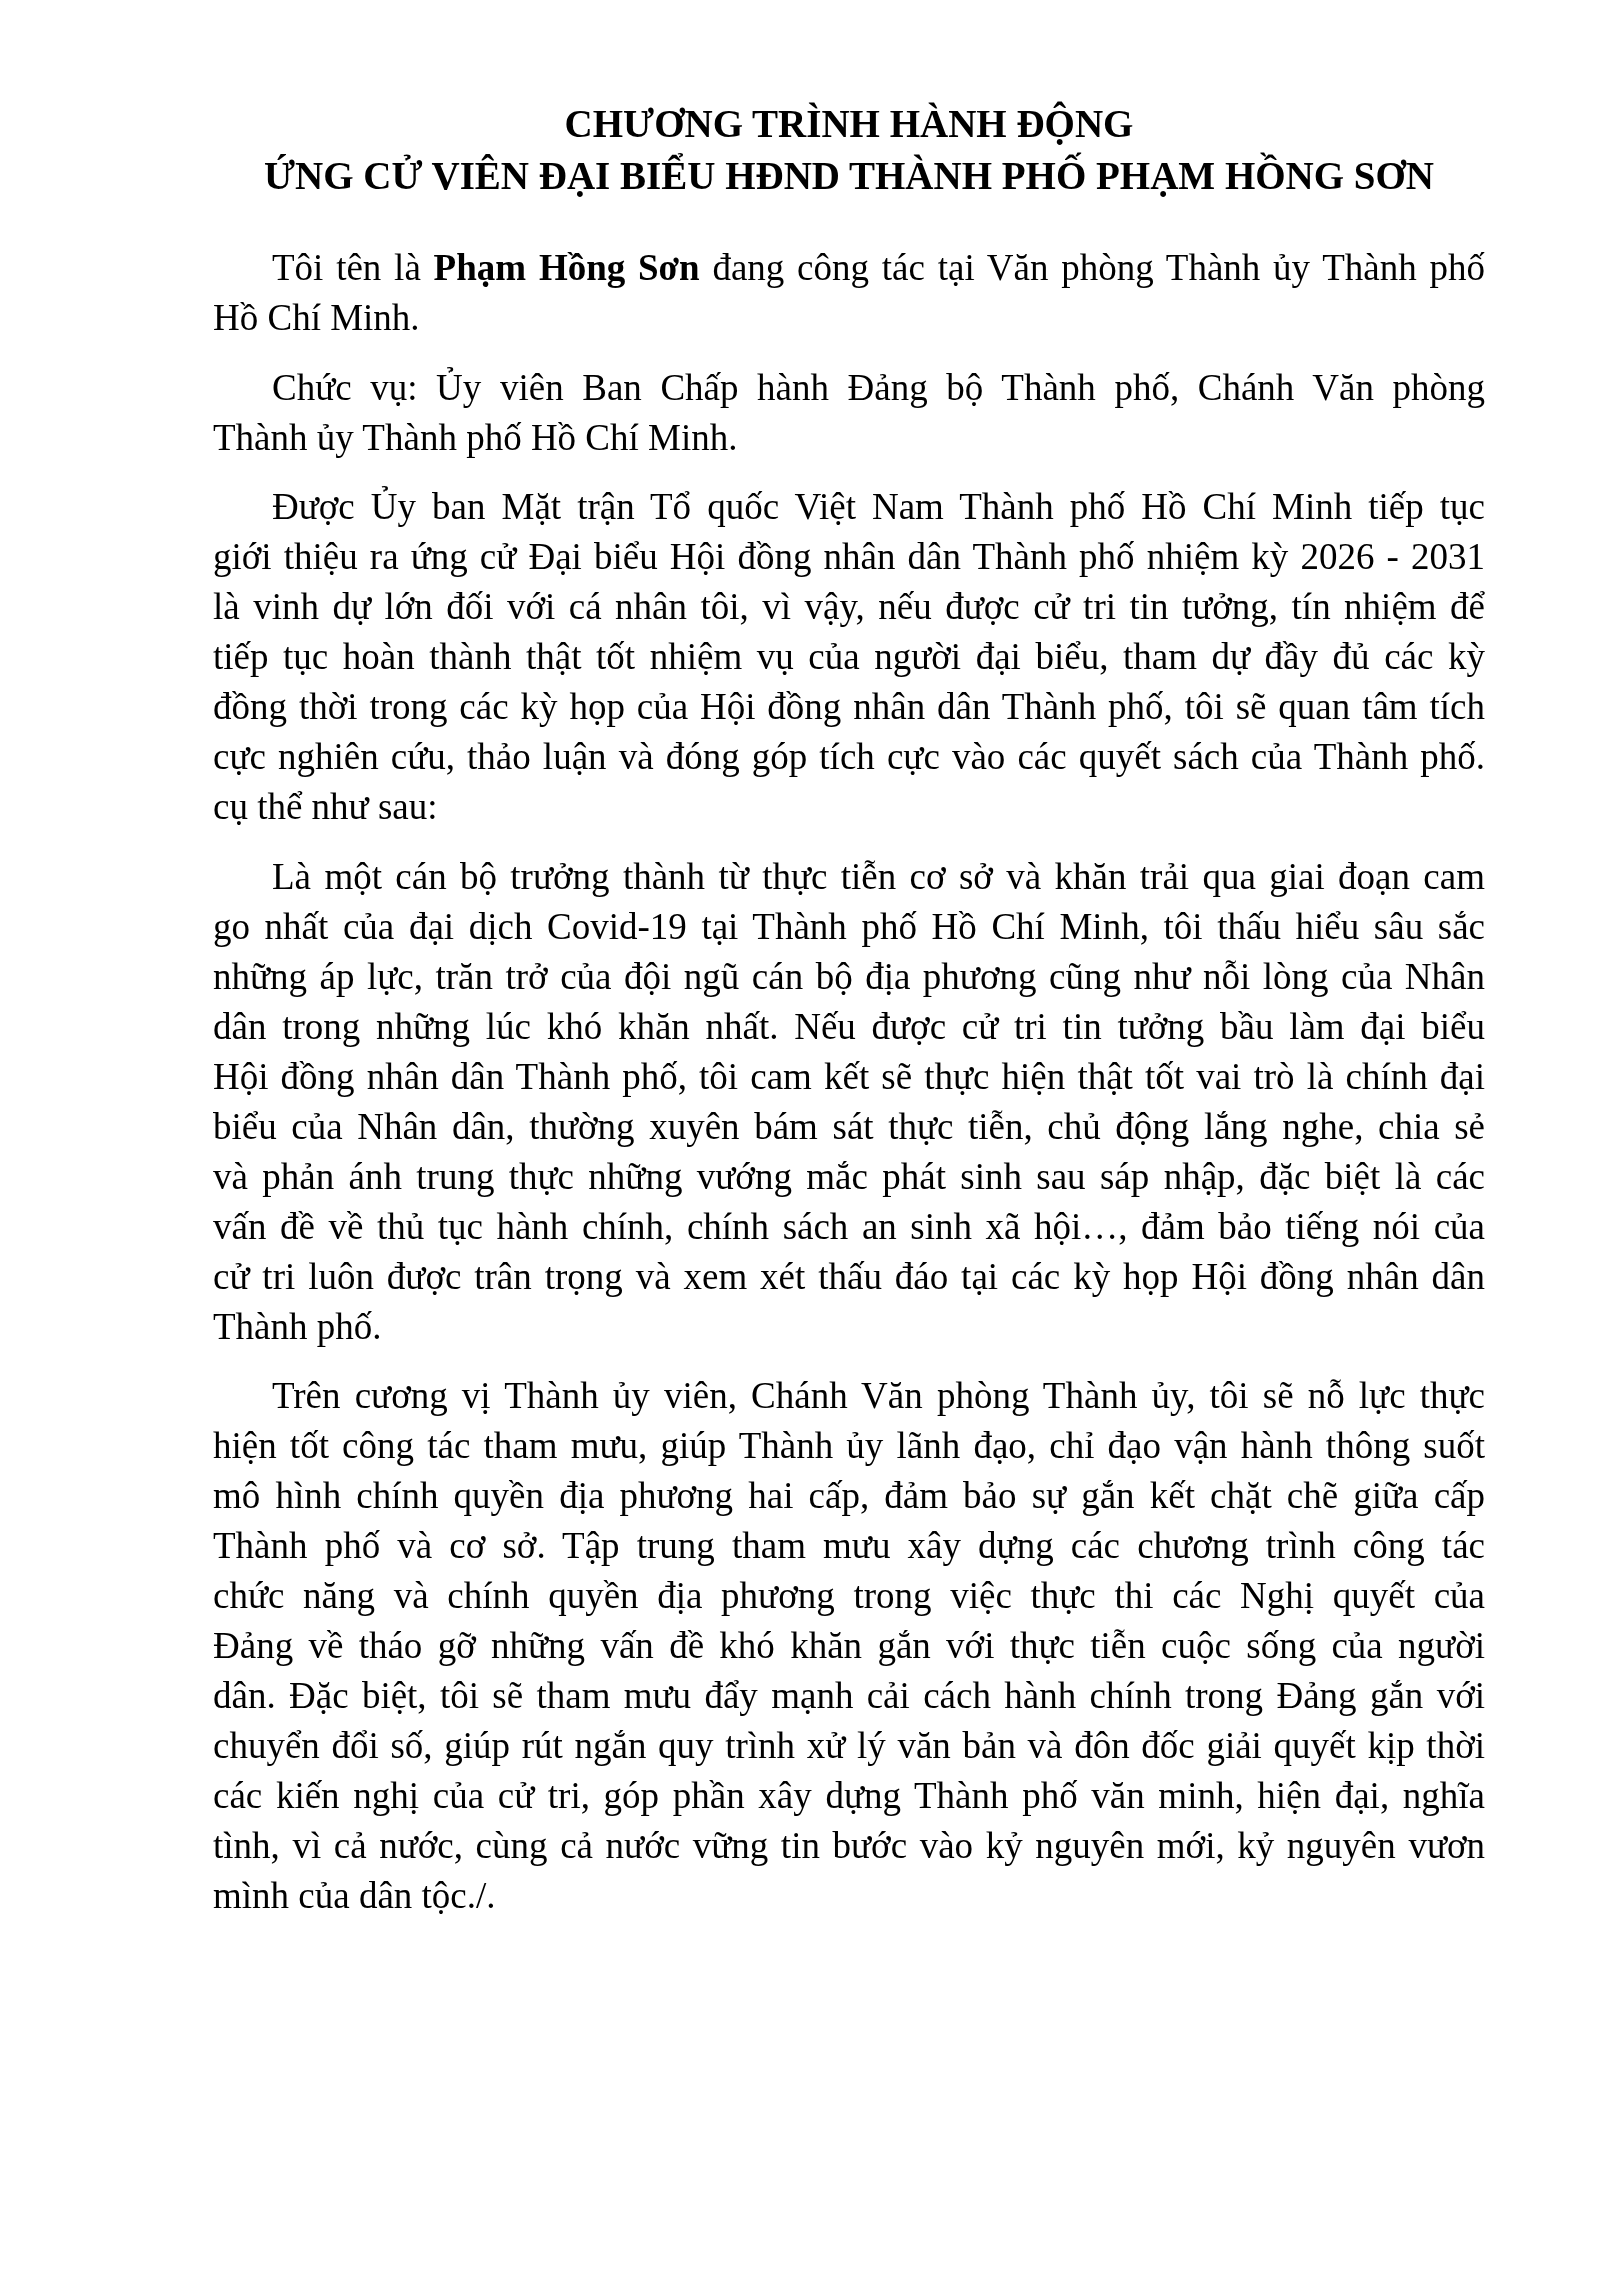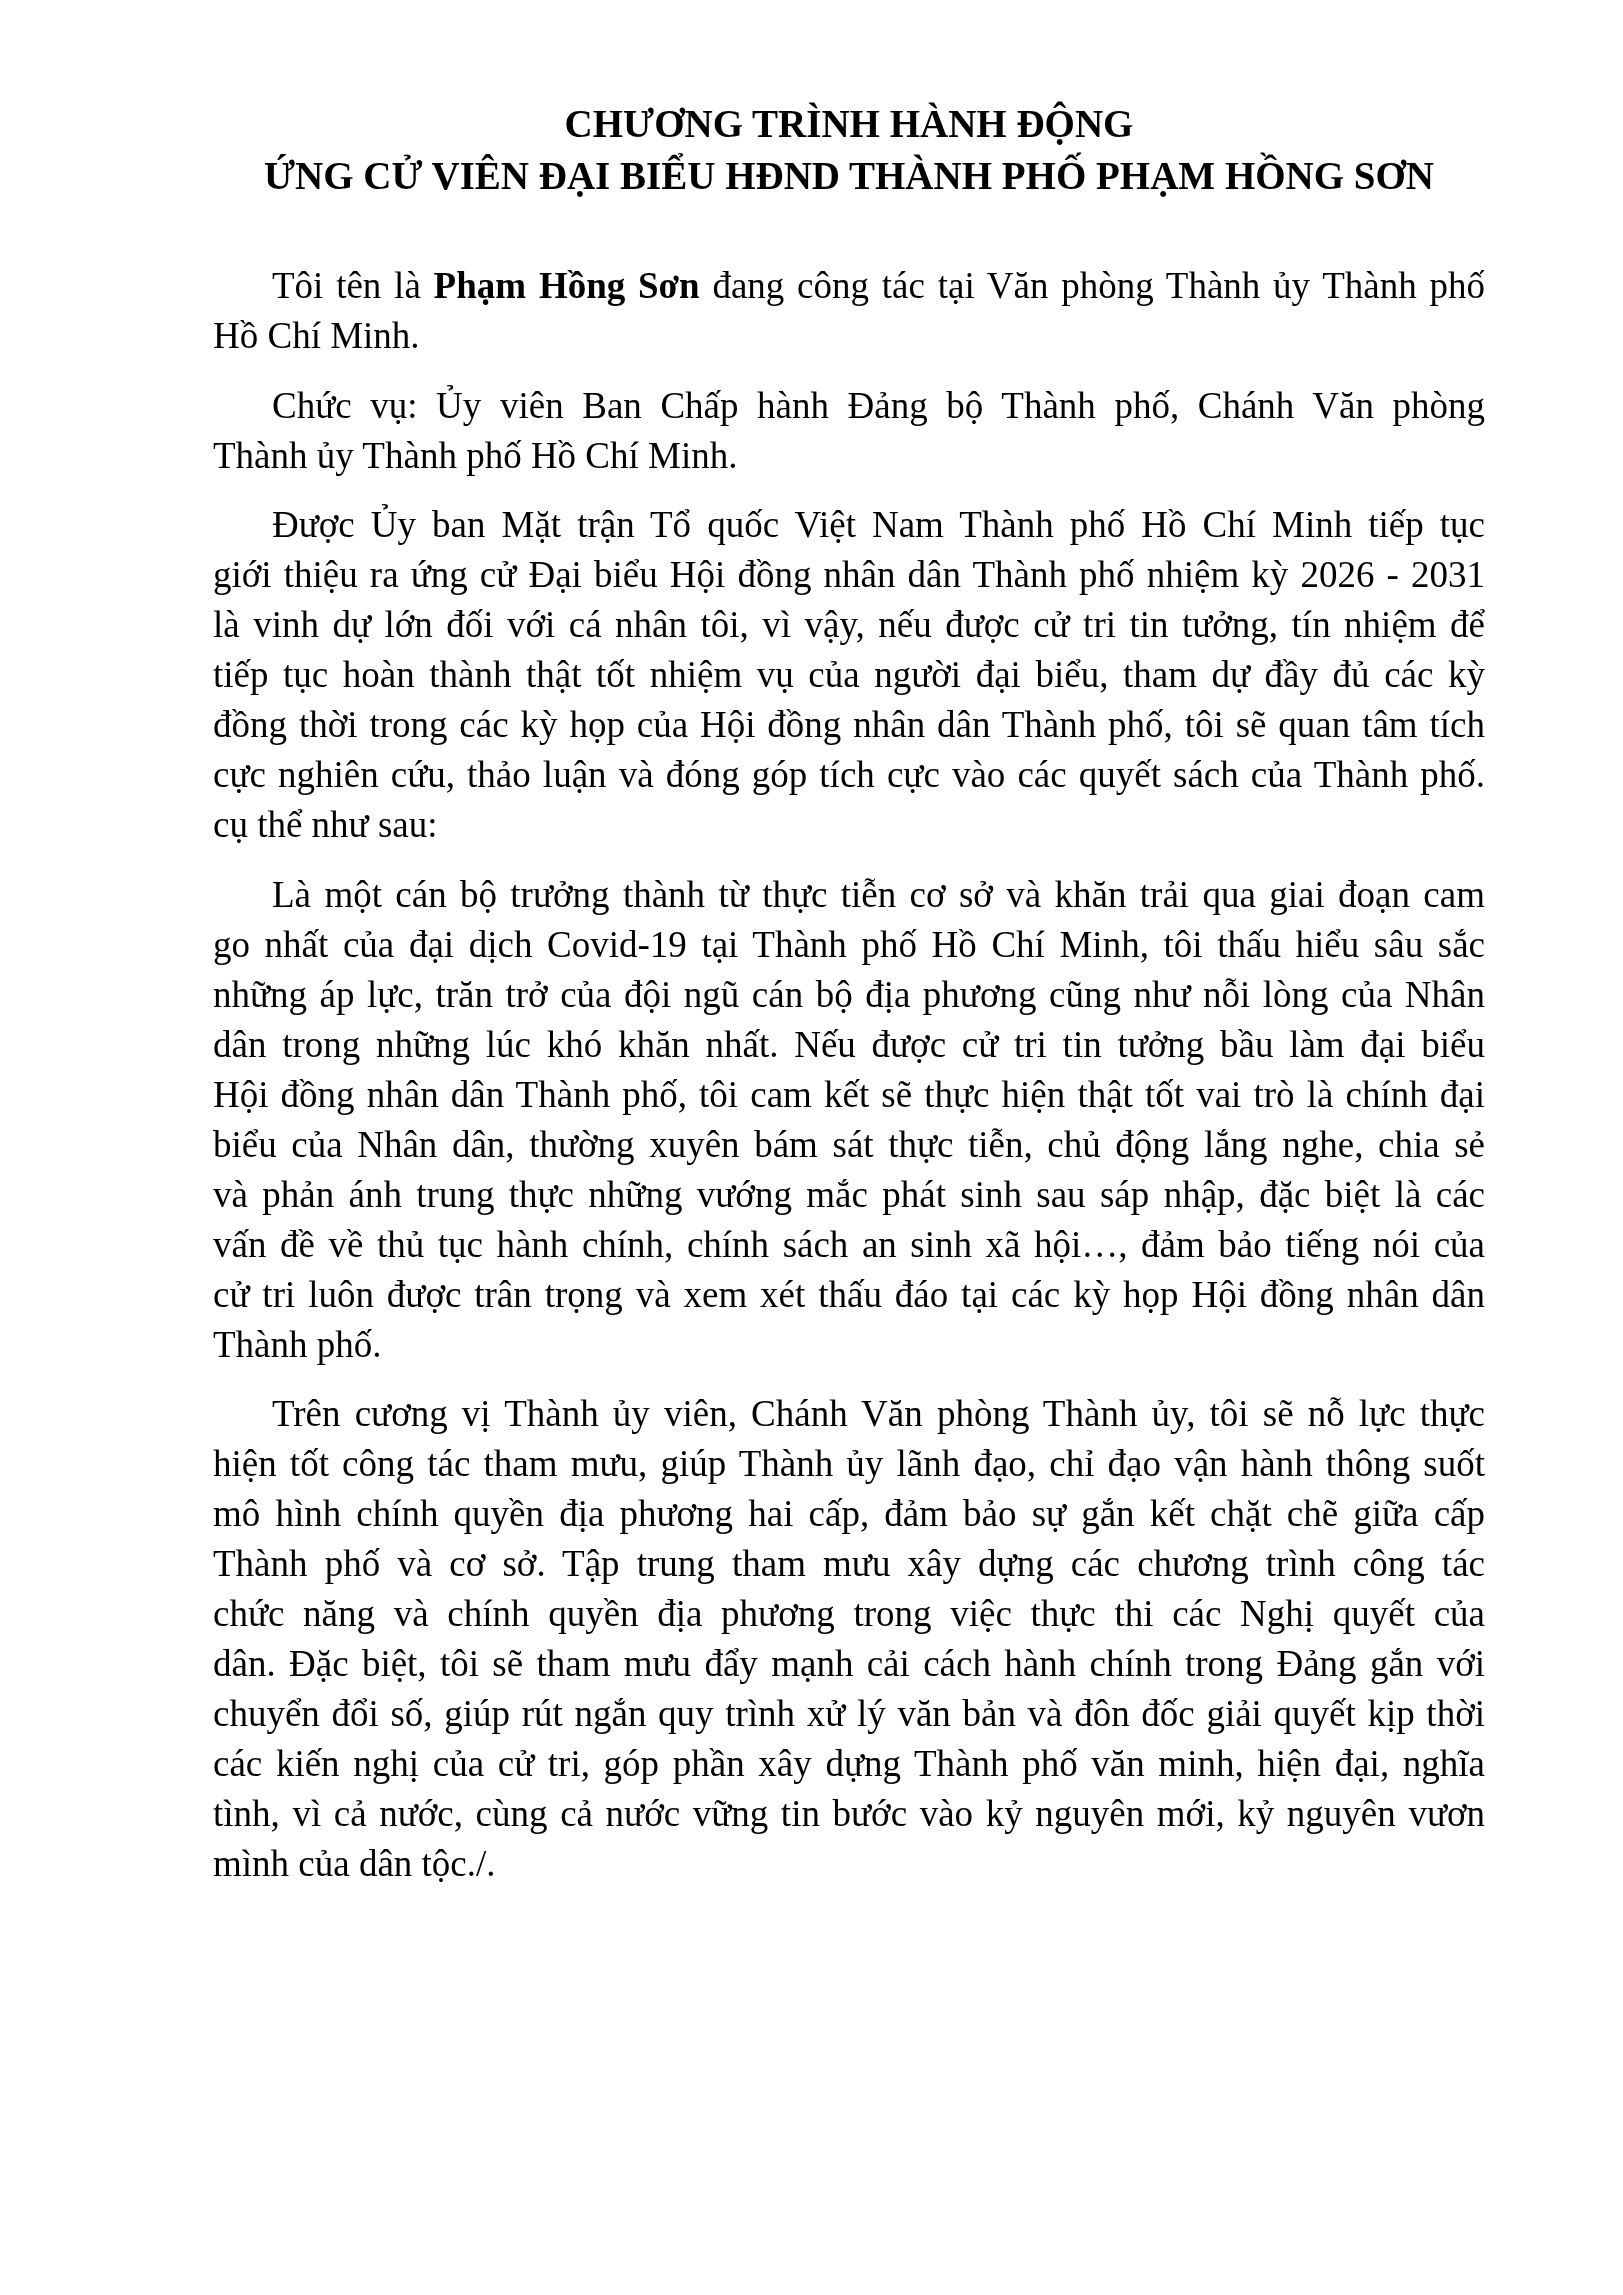--- a/index.html
+++ b/index.html
@@ -23,21 +23,21 @@
     width: 1272px;
   }
   .doc-title {
     text-align: center;
     font-weight: 700;
     font-size: 39px;
     line-height: 52px;
     white-space: nowrap;
   }
   .doc-body {
-    margin-top: 59px;
+    margin-top: 41px;
     font-size: 37px;
   }
   .para + .para {
     margin-top: 19.6px;
   }
   .line {
     line-height: 50px;
     text-align: justify;
     text-align-last: justify;
     text-justify: inter-word;
@@ -90,20 +90,21 @@
           <div class="line">vấn đề về thủ tục hành chính, chính sách an sinh xã hội…, đảm bảo tiếng nói của</div>
           <div class="line">cử tri luôn được trân trọng và xem xét thấu đáo tại các kỳ họp Hội đồng nhân dân</div>
           <div class="line last">Thành phố.</div>
         </div>
         <div class="para">
           <div class="line first">Trên cương vị Thành ủy viên, Chánh Văn phòng Thành ủy, tôi sẽ nỗ lực thực</div>
           <div class="line">hiện tốt công tác tham mưu, giúp Thành ủy lãnh đạo, chỉ đạo vận hành thông suốt</div>
           <div class="line">mô hình chính quyền địa phương hai cấp, đảm bảo sự gắn kết chặt chẽ giữa cấp</div>
           <div class="line">Thành phố và cơ sở. Tập trung tham mưu xây dựng các chương trình công tác</div>
           <div class="line">chức năng và chính quyền địa phương trong việc thực thi các Nghị quyết của</div>
+          <div class="line">Đảng về tháo gỡ những vấn đề khó khăn gắn với thực tiễn cuộc sống của người</div>
           <div class="line">dân. Đặc biệt, tôi sẽ tham mưu đẩy mạnh cải cách hành chính trong Đảng gắn với</div>
           <div class="line">chuyển đổi số, giúp rút ngắn quy trình xử lý văn bản và đôn đốc giải quyết kịp thời</div>
           <div class="line">các kiến nghị của cử tri, góp phần xây dựng Thành phố văn minh, hiện đại, nghĩa</div>
           <div class="line">tình, vì cả nước, cùng cả nước vững tin bước vào kỷ nguyên mới, kỷ nguyên vươn</div>
           <div class="line last">mình của dân tộc./.</div>
         </div>
       </div>
   </div>
 </div>
 

